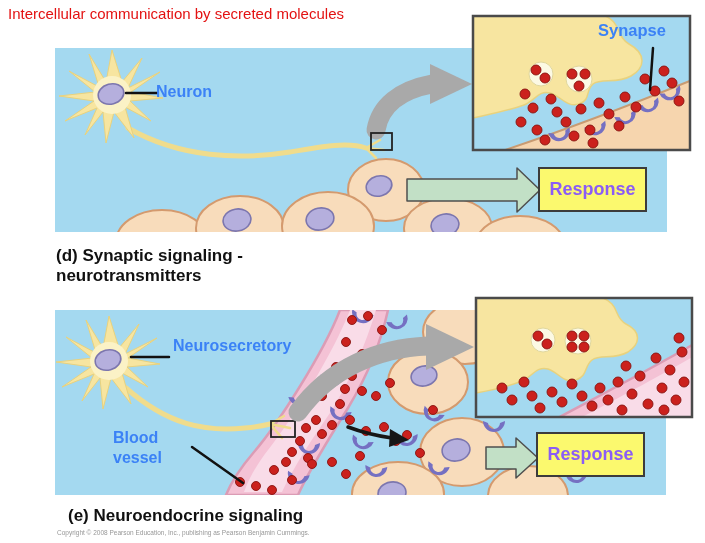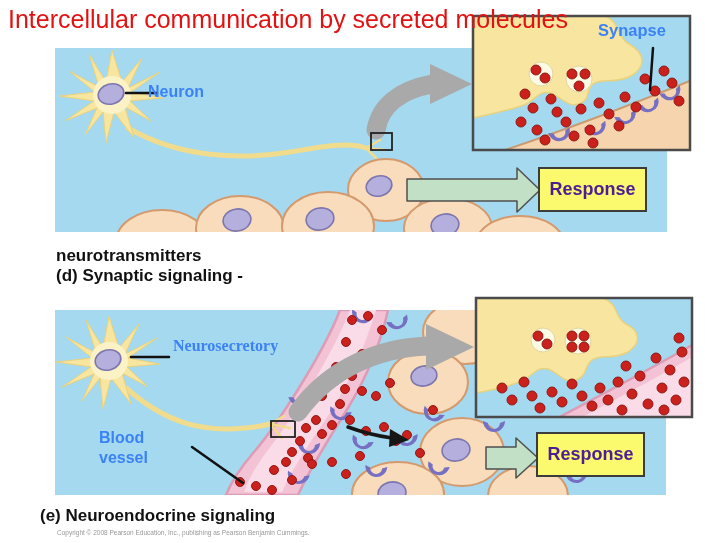--- a/index.html
+++ b/index.html
@@ -1,24 +1,24 @@
 <!DOCTYPE html>
 <html style="--title-red: #E31212; --panel-blue: #A4D9F0; --cell-fill: #F8DCBB; --cell-outline: #D49A6E; --nucleus-fill: #B5AFDD; --nucleus-outline: #7C76AE; --neuron-yellow: #F7E5A0; --neuron-outline: #E8D27E; --axon-yellow: #F0DC8C; --molecule-red: #CB211D; --molecule-outline: #871310; --receptor-purple: #7570C2; --vessel-pink: #F4C2D5; --vessel-outline: #DB9CB5; --vessel-inner: #F9DCE8; --vesicle-fill: #FCF9E4; --response-yellow: #FBF96E; --green-arrow-fill: #C2E0C6; --gray-arrow: #A9A9A9; --inset-border: #4A4A4A; --postsynaptic-fill: #F6D5AE;"><head>
 <meta charset="utf-8">
 <style>
   html,body{margin:0;padding:0;background:#fff;}
   .stage{position:relative;width:705px;height:543px;background:#fff;overflow:hidden;
          font-family:"Liberation Sans",sans-serif;}
   .stage svg{position:absolute;left:0;top:0;}
-  .title{position:absolute;left:8px;top:5px;font-size:25px;color:var(--title-red,#e31212);white-space:nowrap;}
+  .title{position:absolute;left:8px;top:5px;font-size:15px;color:var(--title-red,#e31212);white-space:nowrap;}
   .lbl{position:absolute;font-weight:bold;color:#3b82f6;font-size:16px;line-height:20px;white-space:nowrap;}
   .caption{position:absolute;font-weight:bold;font-size:17px;line-height:20px;color:#111;white-space:nowrap;}
   .response-box{position:absolute;display:flex;align-items:center;justify-content:center;
       background:var(--response-yellow,#fbf96e);border:2px solid #3c3c3c;
-      font-weight:bold;font-size:18px;color:#4c1d95;box-sizing:border-box;}
+      font-weight:bold;font-size:18px;color:#8b5cf6;box-sizing:border-box;}
   .copyright{position:absolute;left:57px;top:529px;font-size:6.5px;color:#979797;white-space:nowrap;}
   
   .panelbg{fill:var(--panel-blue,#A4D9F0);}
   .dot{fill:var(--molecule-red,#CB211D);stroke:var(--molecule-outline,#871310);stroke-width:.9;}
   .cell{fill:var(--cell-fill,#F8DCBB);stroke:var(--cell-outline,#D49A6E);stroke-width:2;}
   .nuc{fill:var(--nucleus-fill,#B5AFDD);stroke:var(--nucleus-outline,#7C76AE);stroke-width:1.6;}
   .recep{fill:var(--receptor-purple,#7570C2);}
   .vesicle{fill:var(--vesicle-fill,#FCF9E4);stroke:#E0D79E;stroke-width:1;}
   .term{fill:var(--neuron-yellow,#F7E5A0);stroke:var(--neuron-outline,#E8D27E);stroke-width:1.5;}
   .star{fill:var(--neuron-yellow,#F7E5A0);stroke:var(--neuron-outline,#E8D27E);stroke-width:1;stroke-linejoin:round;}
@@ -286,37 +286,37 @@
           <circle class="dot" cx="146" cy="112" r="5"></circle>
       <circle class="dot" cx="188" cy="112" r="5"></circle>
           <circle class="dot" cx="203" cy="40" r="5"></circle>
     </g>
   </g>
   <rect class="insetborder" x="476" y="298" width="216" height="119"></rect>
 </svg>
 
 <div class="title">Intercellular communication by secreted molecules</div>
 
-<div class="lbl" style="left:148px;top:82px;">Neuron</div>
+<div class="lbl" style="left:156px;top:82px;">Neuron</div>
 <div class="lbl" style="left:598px;top:20px;font-size:16.5px;">Synapse</div>
 <div class="response-box" style="left:538px;top:167px;width:109px;height:45px;">
   <span>Response</span>
 </div>
 <div class="caption" style="left:56px;top:246px;">
+  <div>(d) Synaptic signaling -</div>
   <div>neurotransmitters</div>
-  <div>(d) Synaptic signaling -</div>
-</div>
-
-<div class="lbl" style="left:173px;top:336px;font-family:Liberation Serif, serif;">
+</div>
+
+<div class="lbl" style="left:173px;top:336px;">
   <div>Neurosecretory</div>
 </div>
-<div class="lbl" style="left:99px;top:428px;">
+<div class="lbl" style="left:113px;top:428px;">
   <div>Blood</div>
   <div>vessel</div>
 </div>
 <div class="response-box" style="left:536px;top:432px;width:109px;height:45px;">
   <span>Response</span>
 </div>
-<div class="caption" style="left:40px;top:506px;">(e) Neuroendocrine signaling</div>
+<div class="caption" style="left:68px;top:506px;">(e) Neuroendocrine signaling</div>
 
 <div class="copyright">Copyright © 2008 Pearson Education, Inc., publishing as Pearson Benjamin Cummings.</div>
 
 </div>
 
 </body></html>

